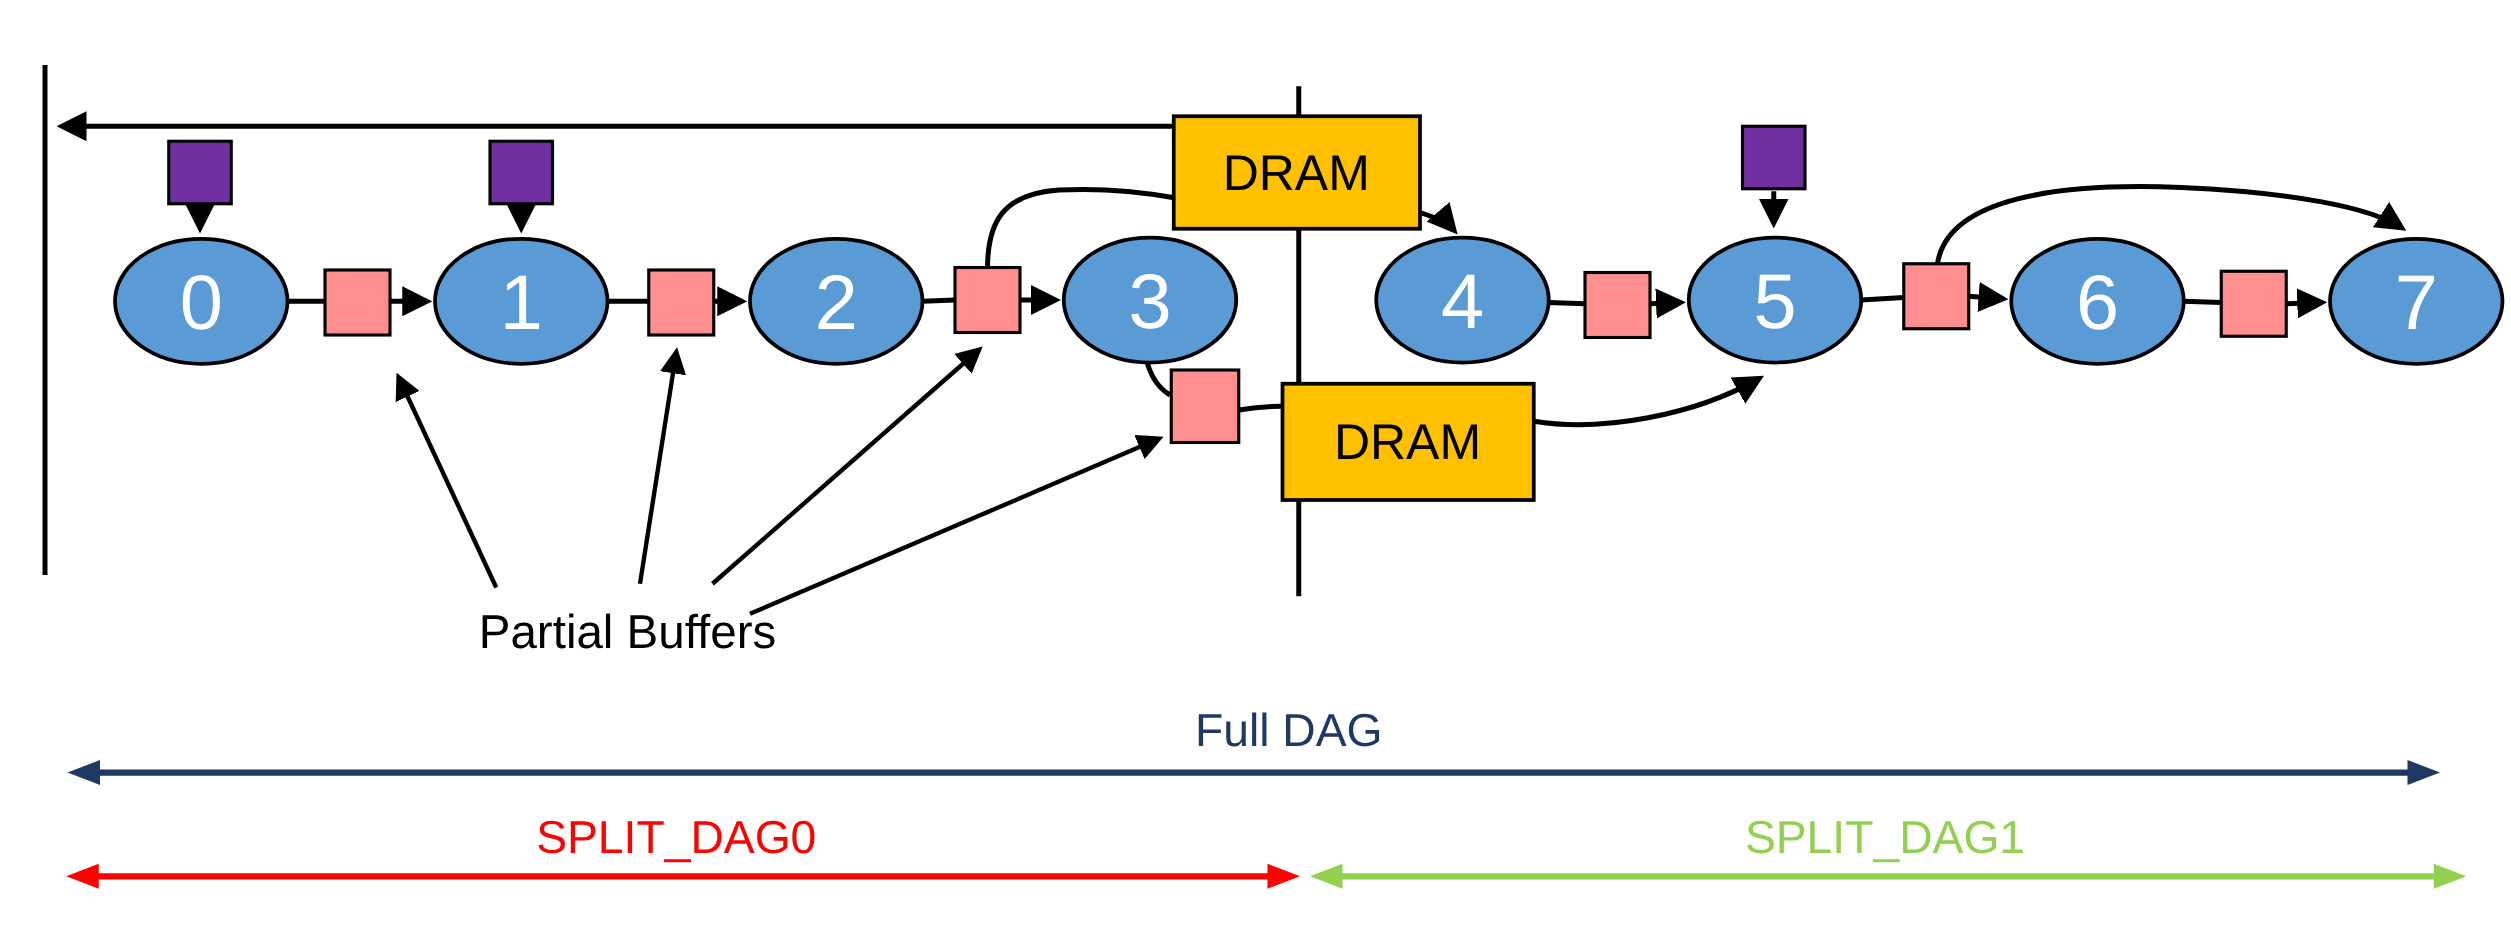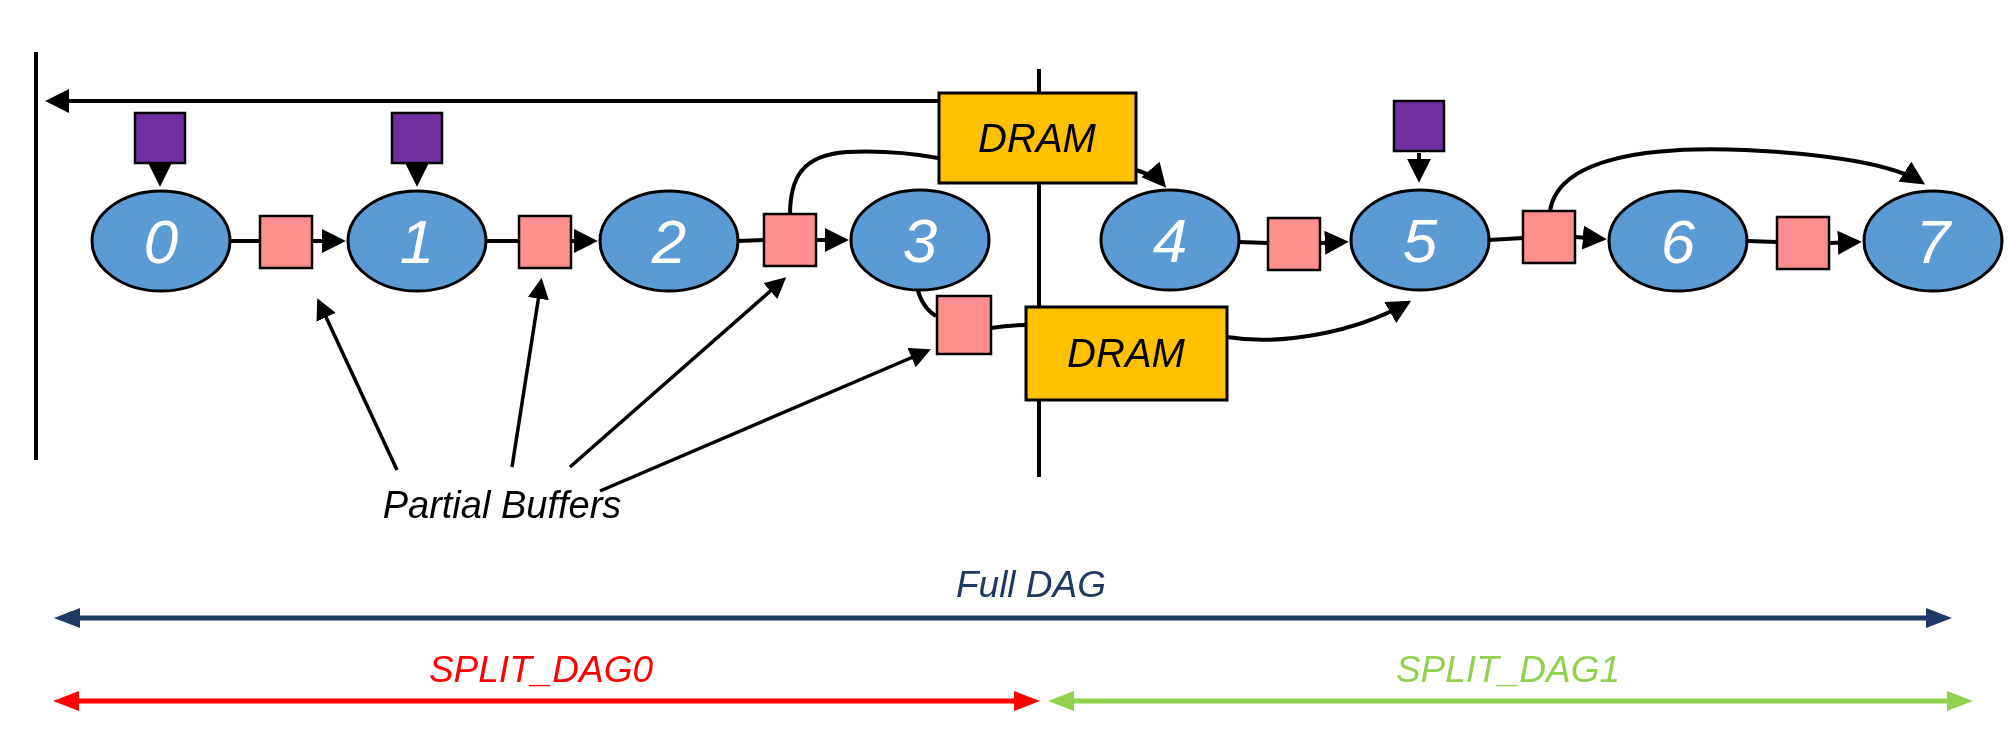--- a/index.html
+++ b/index.html
@@ -1,16 +1,16 @@
 <!DOCTYPE html>
 <html><head>
 <meta charset="utf-8">
 <style>
   html, body { margin: 0; padding: 0; background: #ffffff; }
-  .stage { width: 2009px; height: 744px; position: relative; background: #ffffff; font-style: italic; }
+  .stage { width: 2009px; height: 744px; position: relative; background: #ffffff; }
   svg text {
     font-family: "Liberation Sans", sans-serif;
   }
   .node-digit   { fill: #ffffff; font-size: 62px; text-anchor: middle; }
   .dram-label   { fill: #000000; font-size: 40px; text-anchor: middle; }
   .black-label  { fill: #000000; font-size: 38px; text-anchor: middle; }
   .navy-label   { fill: #1F3864; font-size: 37px; text-anchor: middle; }
   .red-label    { fill: #FF0000; font-size: 37px; text-anchor: middle; }
   .green-label  { fill: #92D050; font-size: 37px; text-anchor: middle; }
 

